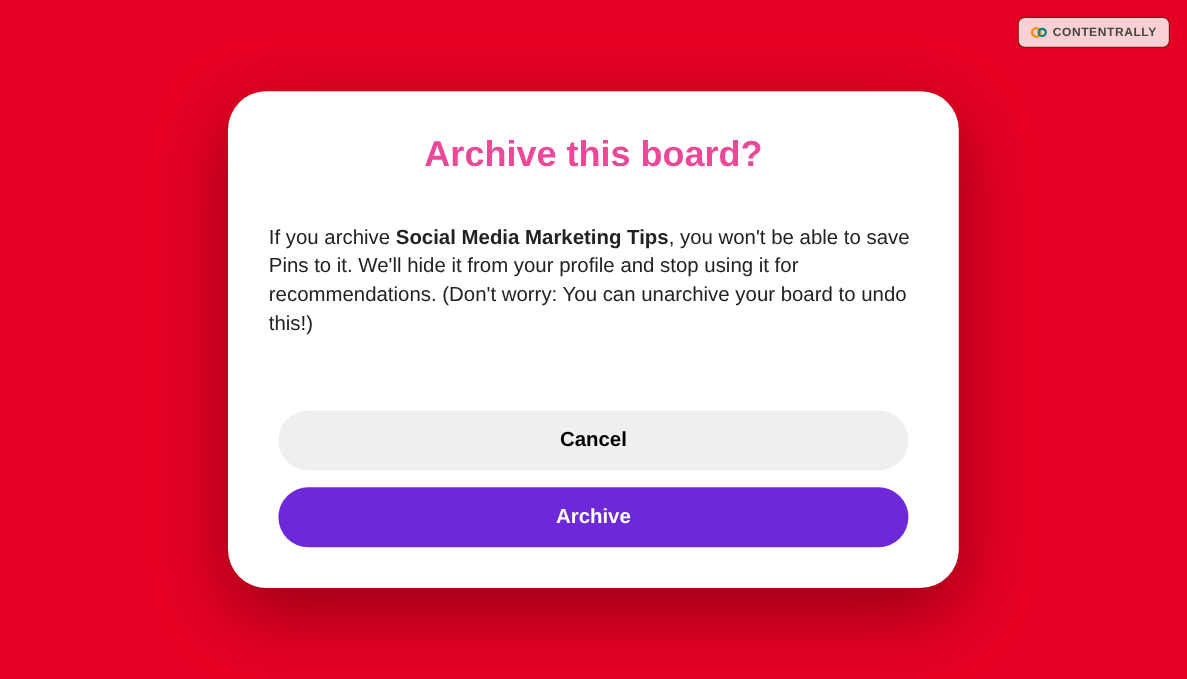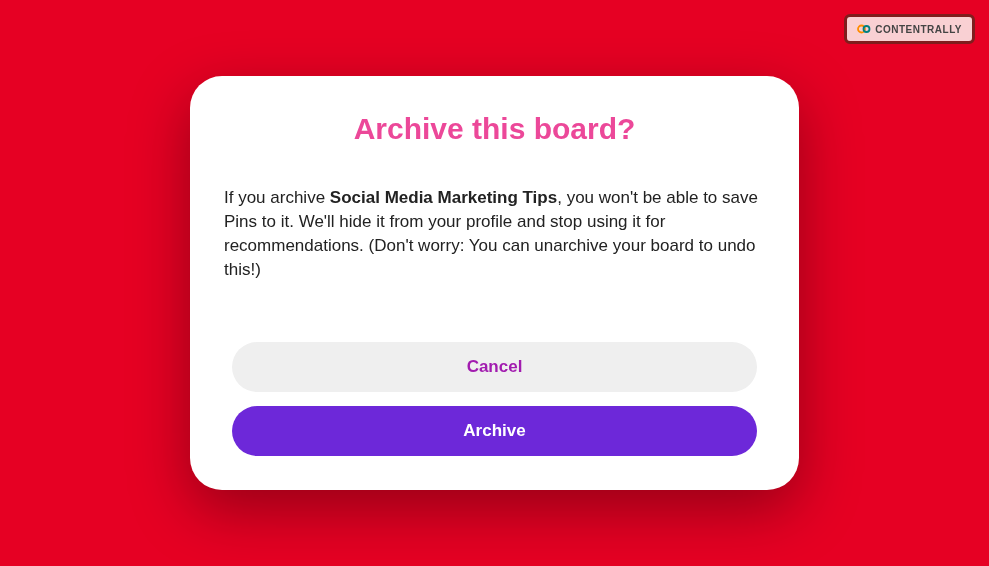--- a/index.html
+++ b/index.html
@@ -15,21 +15,21 @@
       position: relative;
       display: flex;
       align-items: center;
       justify-content: center;
     }
     .watermark {
       position: absolute;
       top: 14px;
       right: 14px;
       background: #f9d0d3;
-      border: 3px solid #7f1d1d;
+      border: 1px solid #7f1d1d;
       border-radius: 6px;
       padding: 5px 10px;
       display: flex;
       align-items: center;
       gap: 4px;
       font-size: 10px;
       font-weight: 700;
       letter-spacing: 0.5px;
       color: #444;
     }
@@ -79,21 +79,21 @@
       border-radius: 28px;
       padding: 15px 0;
       font-size: 17px;
       font-weight: 700;
       cursor: pointer;
       width: 100%;
       text-align: center;
     }
     .btn-cancel {
       background: #efefef;
-      color: #a21caf;
+      color: #000000;
       text-align: center;
     }
     .btn-archive {
       background: #6d28d9;
       color: #ffffff;
     }
   </style>
 </head>
 <body>
 

